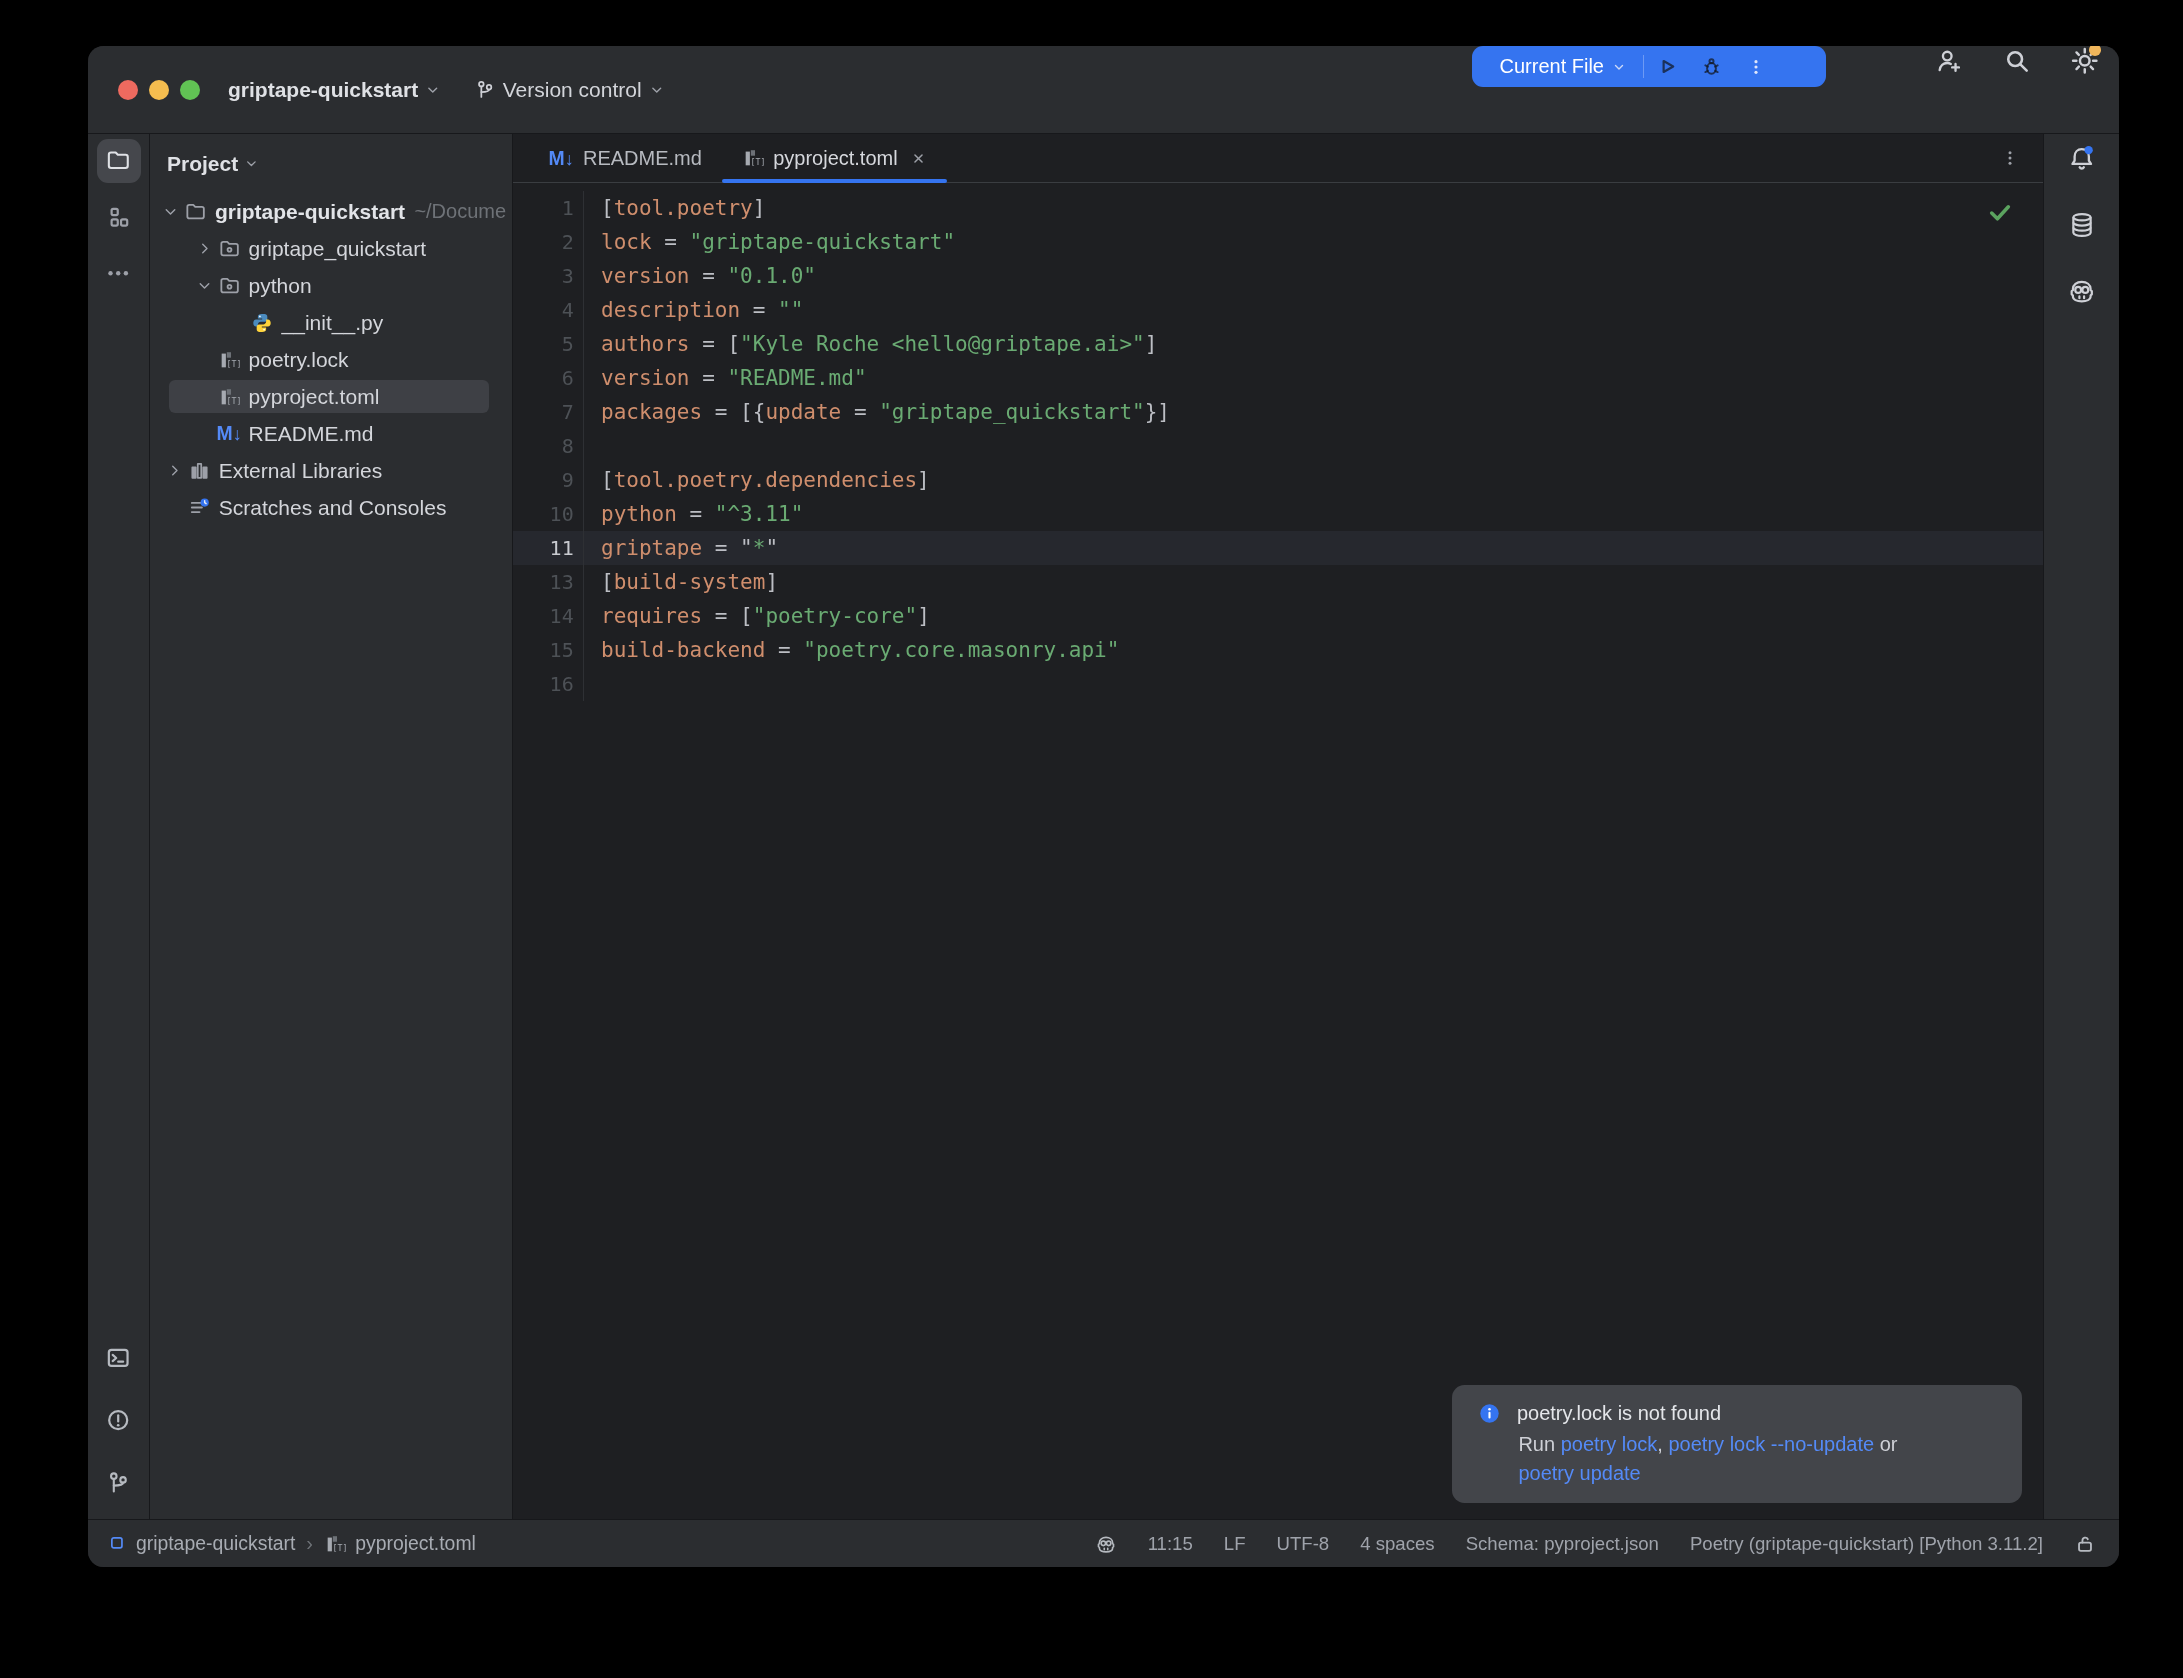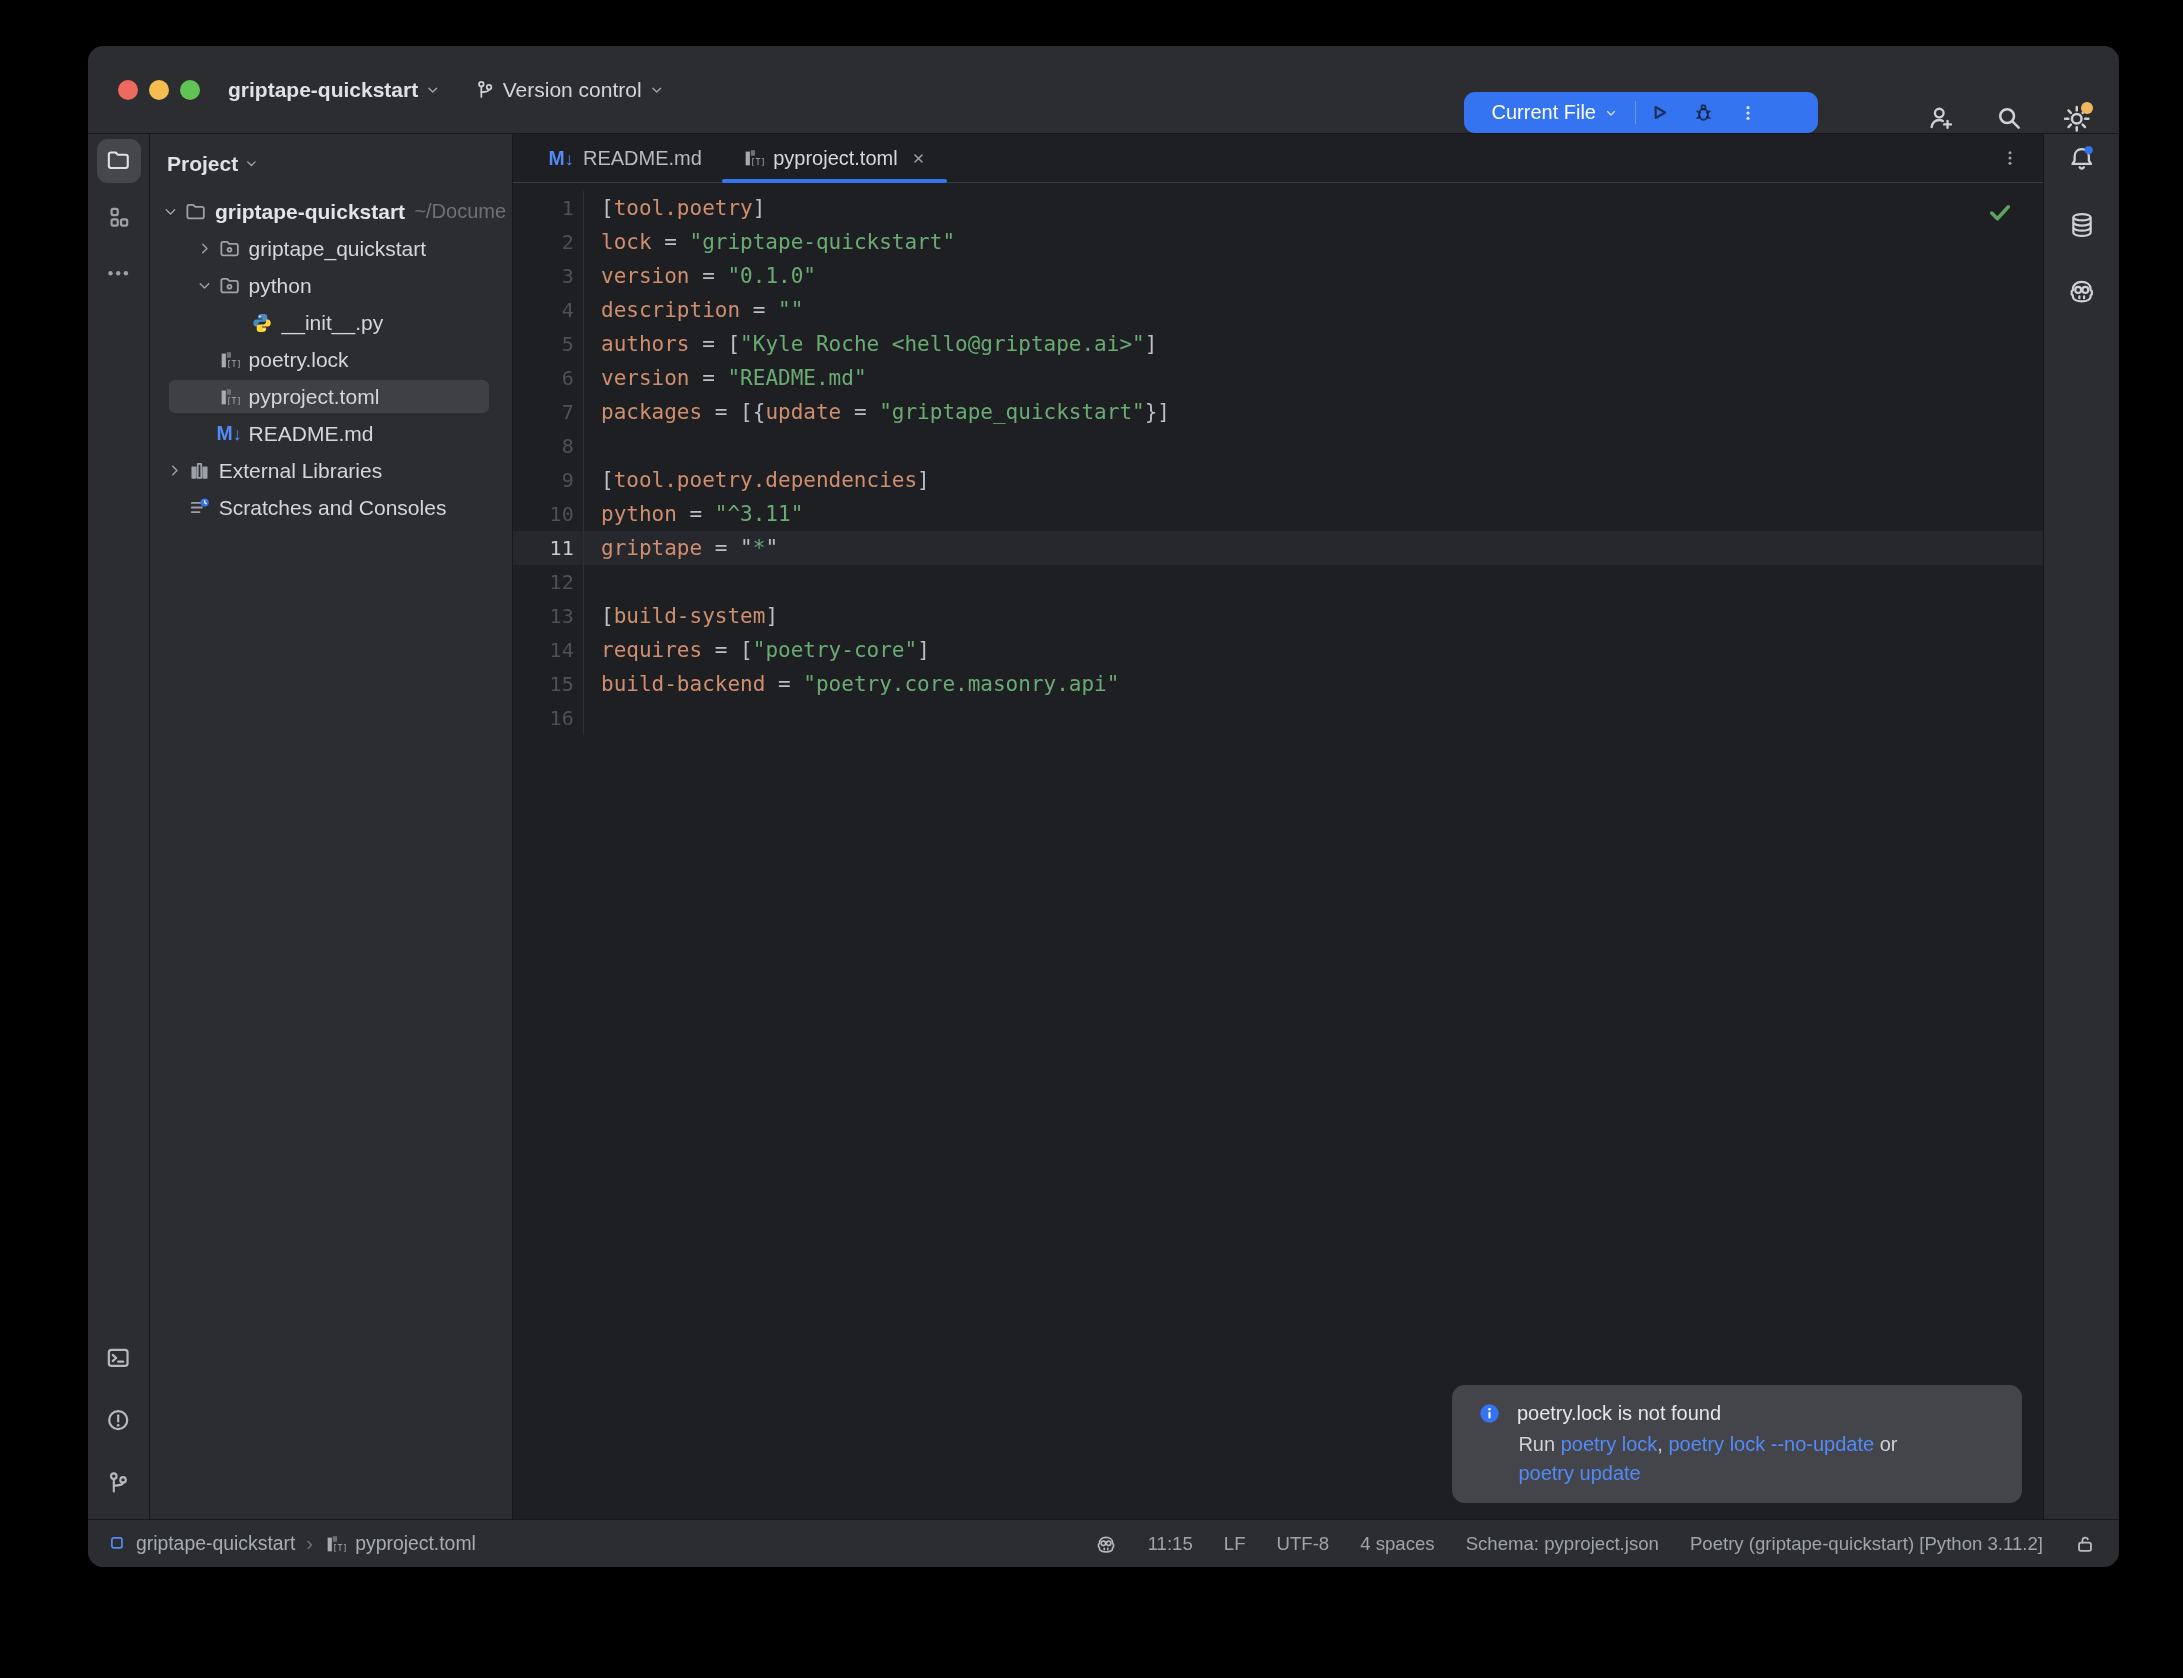--- a/index.html
+++ b/index.html
@@ -10,21 +10,21 @@
           box-shadow:0 23px 70px rgba(0,0,0,.65);display:flex;flex-direction:column;}
   
   .titlebar{height:87px;flex:0 0 87px;background:#2b2d30;border-bottom:0.8px solid #17181b;
             display:flex;align-items:center;position:relative;}
   .lights{display:flex;gap:11px;margin-left:30px;}
   .light{width:20px;height:20px;border-radius:50%;}
   .prj{display:flex;align-items:center;margin-left:28px;gap:7px;cursor:default;}
   .prj-name{font-size:21px;font-weight:600;color:#dfe1e5;}
   .vcs{display:flex;align-items:center;margin-left:33px;gap:7px;}
   .vcs-label{font-size:21px;color:#d3d5da;}
-  .tb-right{position:absolute;right:28px;top:0;height:100%;display:flex;align-items:flex-end;gap:38px;}
+  .tb-right{position:absolute;right:20px;top:0;height:100%;display:flex;align-items:flex-start;gap:38px;}
   .runwidget{width:354px;height:41px;border-radius:11px;background:#3574f0;display:flex;
              align-items:center;margin-right:71px;}
   .run-label{font-size:20px;color:#fff;margin-left:28px;}
   .runwidget .chev{margin-left:7.8px;}
   .run-sep{width:0.8px;height:23px;background:rgba(255,255,255,.28);margin-left:17px;}
   .run-ic{width:45px;display:flex;justify-content:center;align-items:center;}
   .tb-ic{width:29.5px;height:29.5px;display:flex;align-items:center;justify-content:center;position:relative;}
   .gear-badge{position:absolute;top:-1.6px;right:-1.6px;width:11.7px;height:11.7px;border-radius:50%;background:#f0b65b;}
   
   .main{flex:1;display:flex;min-height:0;}
@@ -426,24 +426,20 @@
             </div>
             <div class="line">
               <span class="ln">10</span>
               <span class="codetext"><span class="sg-k">python</span><span class="sg-o"> = </span><span class="sg-s">"^3.11"</span></span>
             </div>
             <div class="line current">
               <span class="ln">11</span>
               <span class="codetext"><span class="sg-k">griptape</span><span class="sg-o"> = </span><span class="sg-q">"</span><span class="sg-s">*</span><span class="sg-q">"</span></span>
             </div>
             <div class="line">
-              <span class="ln">12</span>
-              <span class="codetext"></span>
-            </div>
-            <div class="line">
               <span class="ln">13</span>
               <span class="codetext"><span class="sg-p">[</span><span class="sg-k">build-system</span><span class="sg-p">]</span></span>
             </div>
             <div class="line">
               <span class="ln">14</span>
               <span class="codetext"><span class="sg-k">requires</span><span class="sg-o"> = </span><span class="sg-p">[</span><span class="sg-s">"poetry-core"</span><span class="sg-p">]</span></span>
             </div>
             <div class="line">
               <span class="ln">15</span>
               <span class="codetext"><span class="sg-k">build-backend</span><span class="sg-o"> = </span><span class="sg-s">"poetry.core.masonry.api"</span></span>

